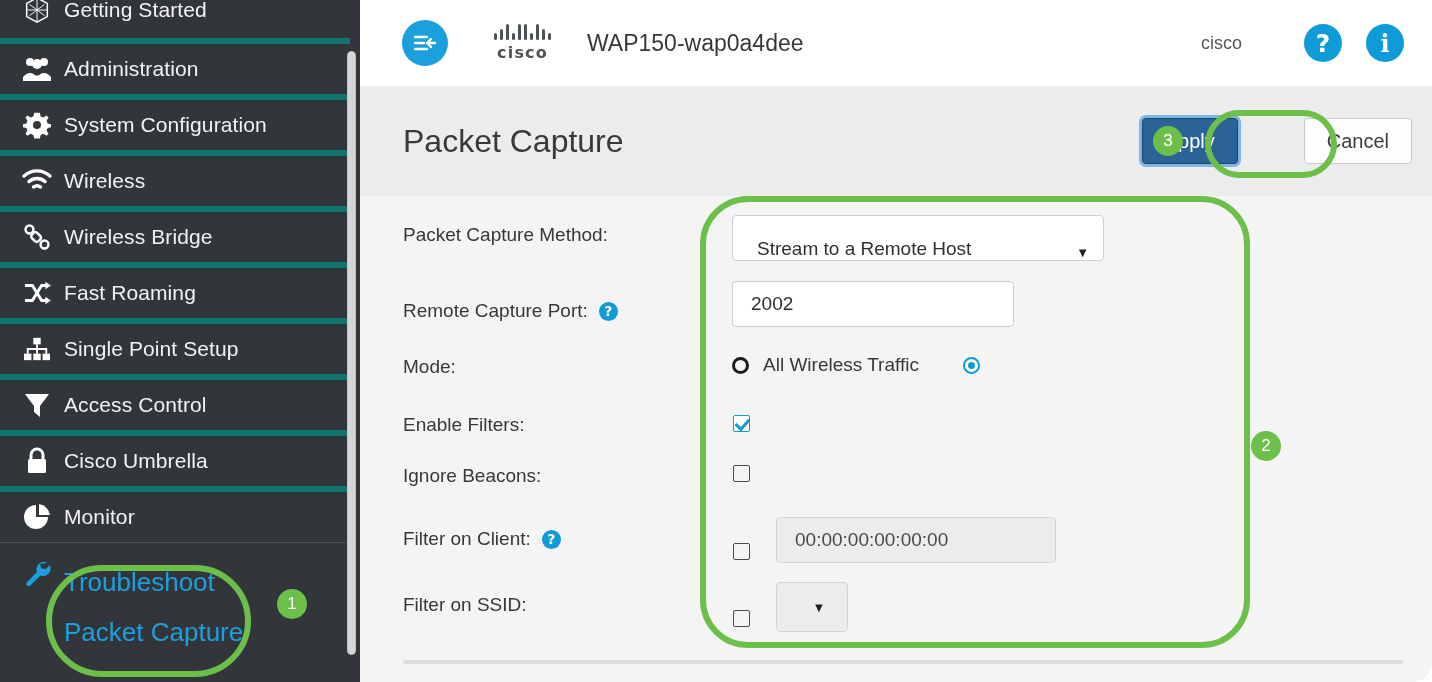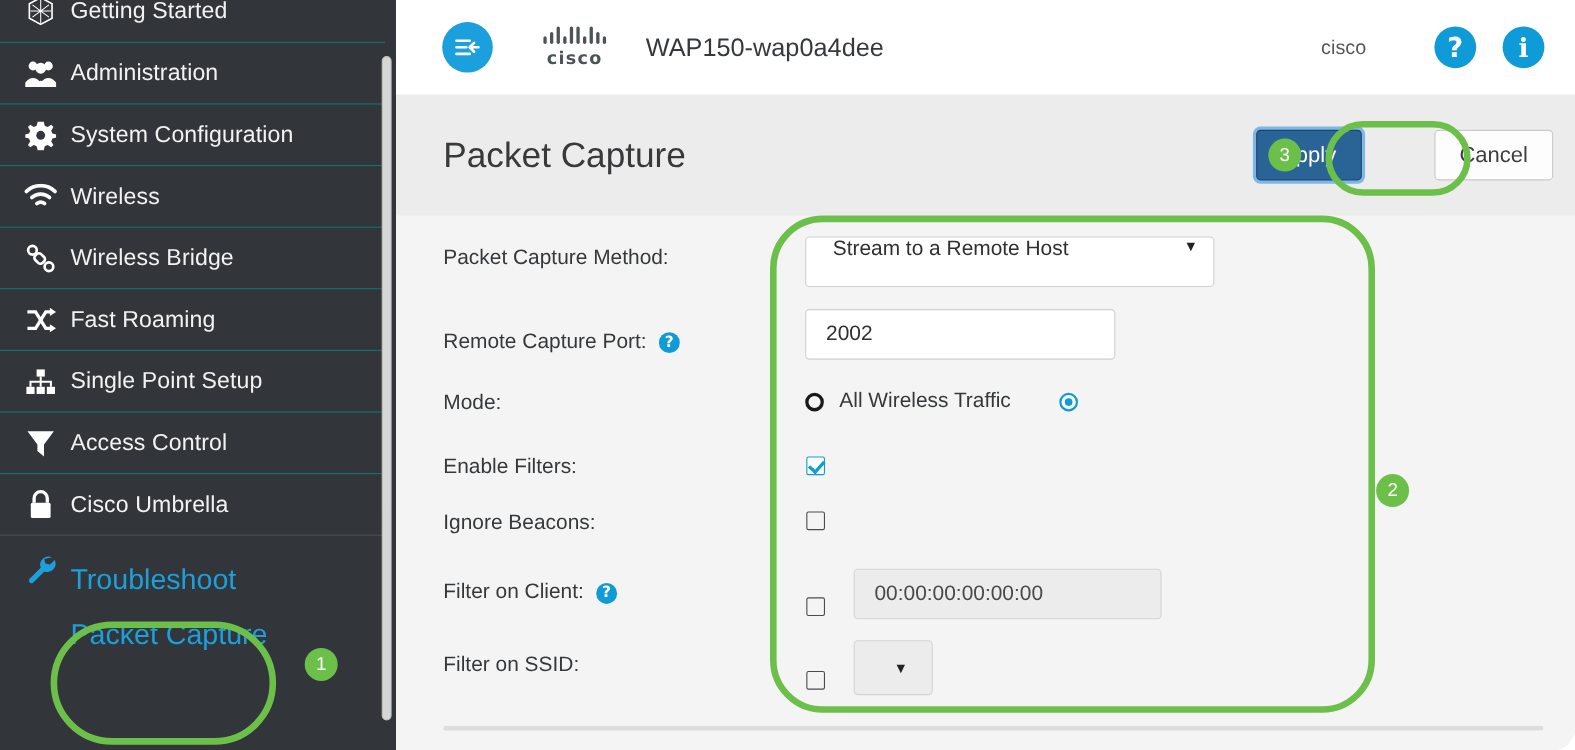--- a/index.html
+++ b/index.html
@@ -19,21 +19,21 @@
     width: 360px; height: 682px;
     background: #32363a;
     overflow: hidden;
   }
   .nav-list { position: absolute; left: 0; top: -18px; width: 350px; }
   .nav-item {
     position: relative;
     height: 56px;
     display: flex;
     align-items: center;
-    border-top: 1px solid #0f766e;
+    border-top: 6px solid #0f766e;
     padding-left: 10px;
   }
   .nav-item:first-child { border-top: none; }
   .nav-icon {
     width: 54px; min-width: 54px;
     display: flex; align-items: center; justify-content: center;
     color: #ffffff;
   }
   .nav-icon svg { display: block; }
   .nav-label {
@@ -201,21 +201,21 @@
     cursor: pointer;
   }
 
   .ctl { position: absolute; display: flex; align-items: center; }
 
   .select-box {
     width: 372px; height: 46px;
     background: #ffffff;
     border: 1px solid #cfcfcf;
     border-radius: 4px;
-    display: flex; align-items: flex-start;
+    display: flex; align-items: flex-end;
     padding: 0 14px 0 24px;
     font-size: 19px;
     color: #303030;
     cursor: pointer;
   }
   .select-box .caret { margin-left: auto; font-size: 13px; color: #222; }
 
   .text-box {
     width: 282px; height: 46px;
     background: #ffffff;
@@ -428,20 +428,29 @@
       <div class="nav-item">
         <span class="nav-icon">
           <svg width="26" height="28" viewBox="0 0 26 28">
             <path d="M7,12 L7,8 a6,6 0 0 1 12,0 L19,12" fill="none" stroke="#fff" stroke-width="3"></path>
             <rect x="4" y="12" width="18" height="14" rx="1.5" fill="#fff"></rect>
           </svg>
         </span>
         <span class="nav-label">Cisco Umbrella</span>
       </div>
 
+      <div class="nav-item">
+        <span class="nav-icon">
+          <svg width="28" height="28" viewBox="0 0 28 28">
+            <path d="M13,2 a12,12 0 1 0 12,12 L13,14 Z" fill="#fff"></path>
+            <path d="M16,1 a13,13 0 0 1 11,11 L16,12 Z" fill="#fff"></path>
+          </svg>
+        </span>
+        <span class="nav-label">Monitor</span>
+      </div>
 
       <div class="nav-group">
         <span class="nav-icon">
           <svg width="30" height="30" viewBox="0 0 32 32">
             <path d="M27,5 a8,8 0 0 0 -11,10 L5,26 a2.6,2.6 0 0 0 3.6,3.6 L19.6,18.6 a8,8 0 0 0 10,-11 L25,12 L20.5,11 L19.5,6.5 Z" fill="#1ca0dd"></path>
           </svg>
         </span>
         <div class="group-links">
           <div class="group-link">Troubleshoot</div>
           <div class="group-link">Packet Capture</div>

